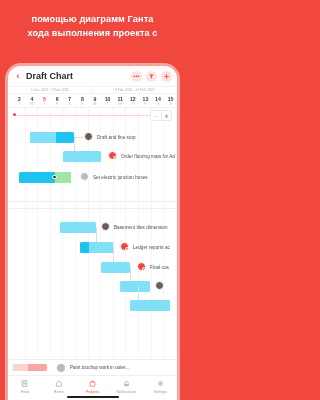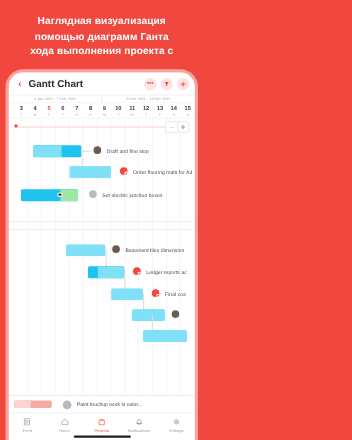--- a/index.html
+++ b/index.html
@@ -322,30 +322,29 @@
     transform:translateX(-50%);
     width:52px; height:2px;
     border-radius:1px;
     background:#1d1d22;
   }
 </style>
 </head>
 <body>
 
 <div class="promo">
-  <div class="promo-line">Наглядная визуализация</div>
   <div class="promo-line">помощью диаграмм Ганта</div>
   <div class="promo-line">хода выполнения проекта с</div>
 </div>
 
 <div class="phone">
 
   <div class="app-header">
     <div class="back-chevron">‹</div>
-    <div class="app-title">Gantt Chart</div>
+    <div class="app-title">Draft Chart</div>
     <div class="header-actions">
       <div class="circ-btn">
         <span>•••</span>
       </div>
       <div class="circ-btn">
         <svg width="5" height="5" viewBox="0 0 10 10">
           <path d="M1 1h8L6 5v4L4 8V5z" fill="currentColor"></path>
         </svg>
       </div>
       <div class="circ-btn">

